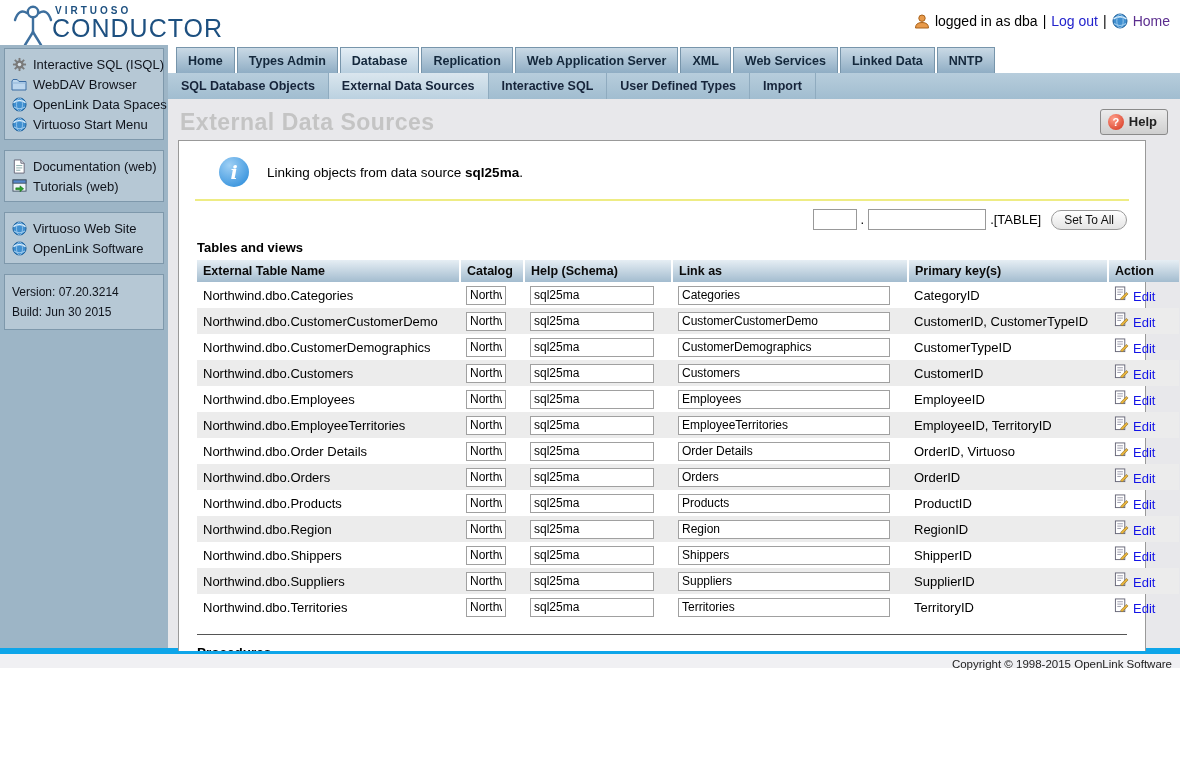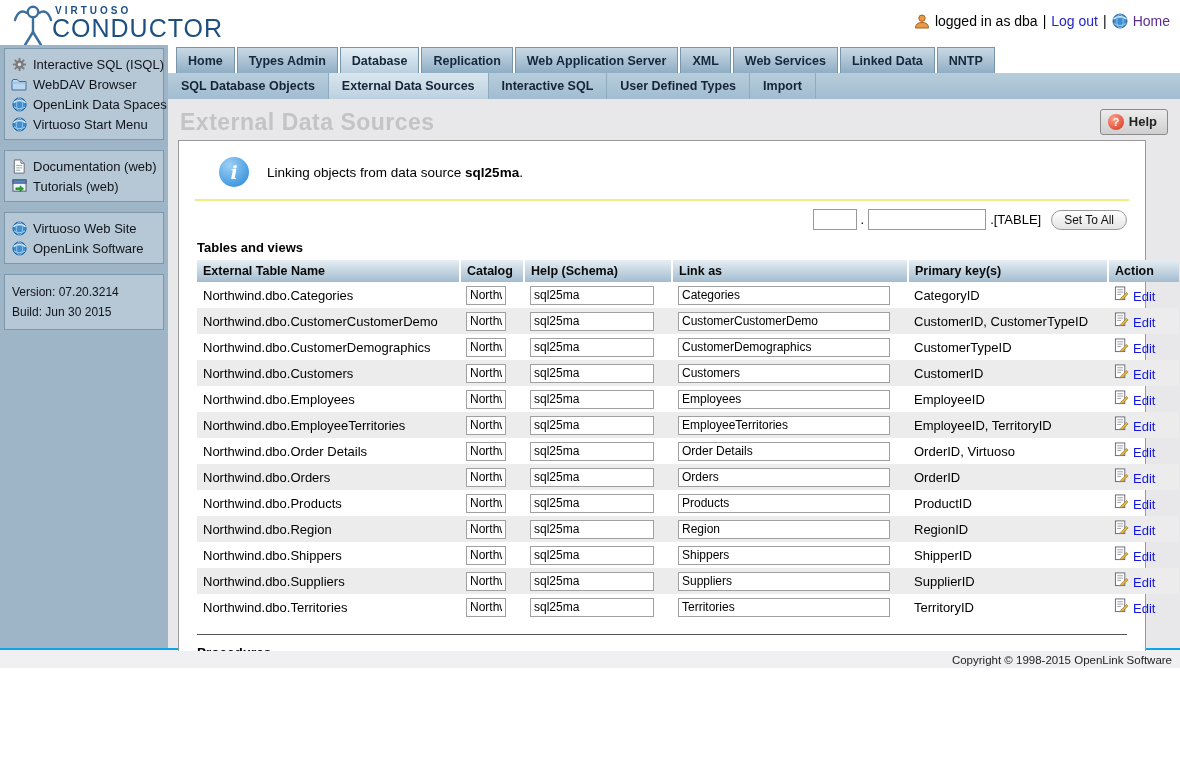--- a/index.html
+++ b/index.html
@@ -82,21 +82,21 @@
   .edit-link{color:#1414e6;text-decoration:none;font-size:13px;cursor:pointer;}
   .edit-cell{display:flex;align-items:flex-end;gap:4px;}
 
   .panel-hr{border:none;border-top:1px solid #555;margin:14px 2px 10px;}
   .proc-title{font-weight:bold;font-size:13.5px;margin-left:2px;color:#000;}
   .proc-status{font-size:13.5px;margin:5px 0 7px 2px;color:#000;}
   .btn-row{display:flex;margin-left:2px;flex-direction:column;}
   .btn-row .aqua-btn:first-child{margin-left:0;}
 
   
-  .footer{position:absolute;left:0;right:0;bottom:4px;height:20px;background:#f0f0f3;border-top:2px solid #0ea5e9;
+  .footer{position:absolute;left:0;right:0;bottom:4px;height:20px;background:#f0f0f3;border-top:6px solid #0ea5e9;
           text-align:right;font-size:11.5px;color:#222;padding:4px 8px 0 0;box-sizing:border-box;}
 </style>
 </head>
 <body>
 
 <div class="page">
 
   <header class="top">
     <div class="logo">
       <svg class="logo-fig" width="52" height="42" viewBox="0 0 52 42">

